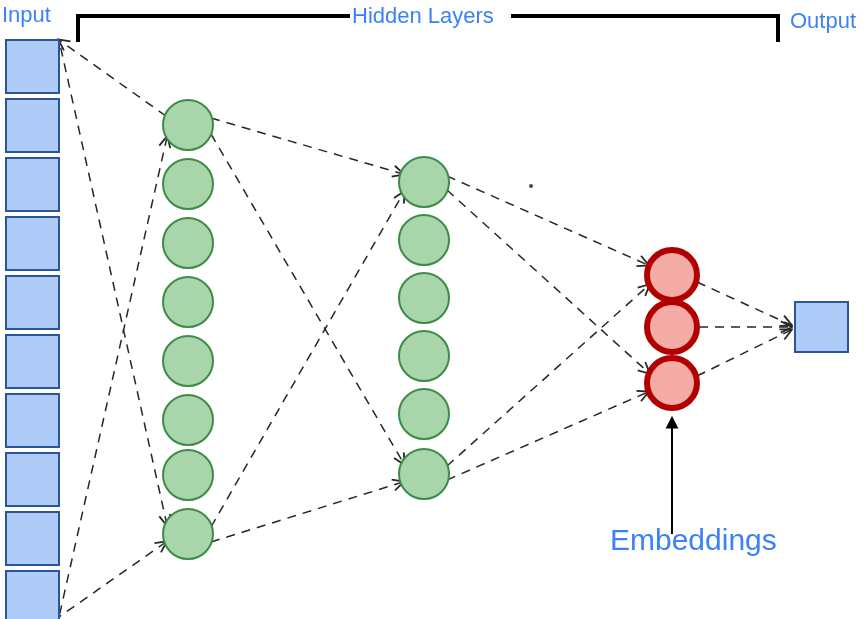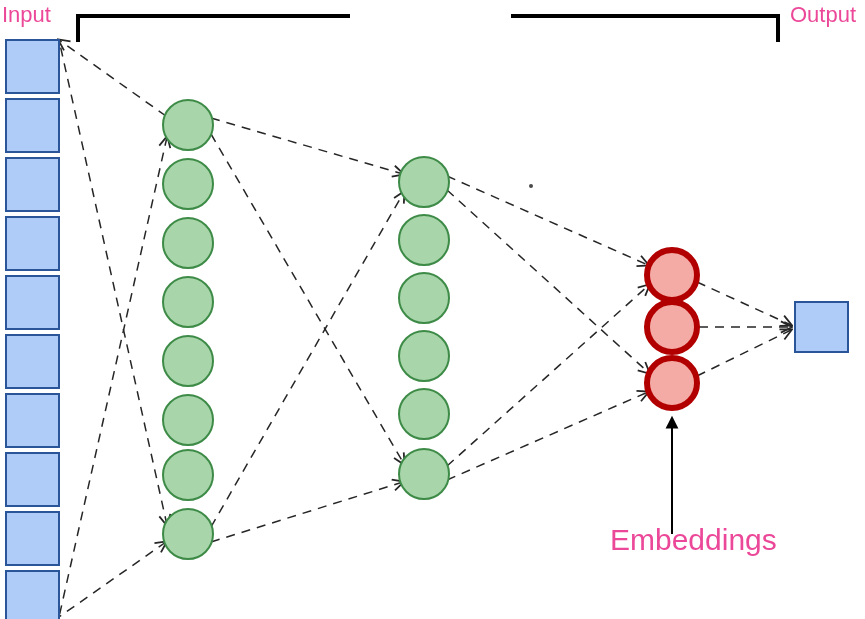--- a/index.html
+++ b/index.html
@@ -19,37 +19,37 @@
   }
   svg#diagram {
     position: absolute;
     left: 0;
     top: 0;
     width: 865px;
     height: 619px;
   }
   .lbl {
     position: absolute;
-    color: #ec4899;
+    color: #3b82f6;
     white-space: nowrap;
     font-weight: 400;
   }
   #label-input {
     left: 2px;
     top: 2px;
     font-size: 22px;
   }
   #label-hidden {
     left: 352px;
     top: 3px;
     font-size: 22px;
   }
   #label-output {
     left: 790px;
-    top: 2px;
+    top: 8px;
     font-size: 22px;
   }
   #label-embeddings {
     left: 578px;
     top: 523px;
     font-size: 30px;
     margin-left: 32px;
   }
 </style>
 </head>
@@ -139,16 +139,17 @@
       <circle cx="672" cy="327" r="25" fill="#f5aba5" stroke="#b20000" stroke-width="6"></circle>
       <circle cx="672" cy="383" r="25" fill="#f5aba5" stroke="#b20000" stroke-width="6"></circle>
     </g>
 
     <rect x="795" y="302" width="53" height="50" fill="#aeccf7" stroke="#2a5599" stroke-width="2"></rect>
 
     <line x1="672" y1="534" x2="672" y2="418" stroke="#000000" stroke-width="2" marker-end="url(#arrowSolid)"></line>
   </svg>
 
   <div class="lbl" id="label-input">Input</div>
+  <div class="lbl" id="label-hidden">Hidden Layers</div>
   <div class="lbl" id="label-output">Output</div>
   <div class="lbl" id="label-embeddings">Embeddings</div>
 
 </div>
 
 </body></html>

